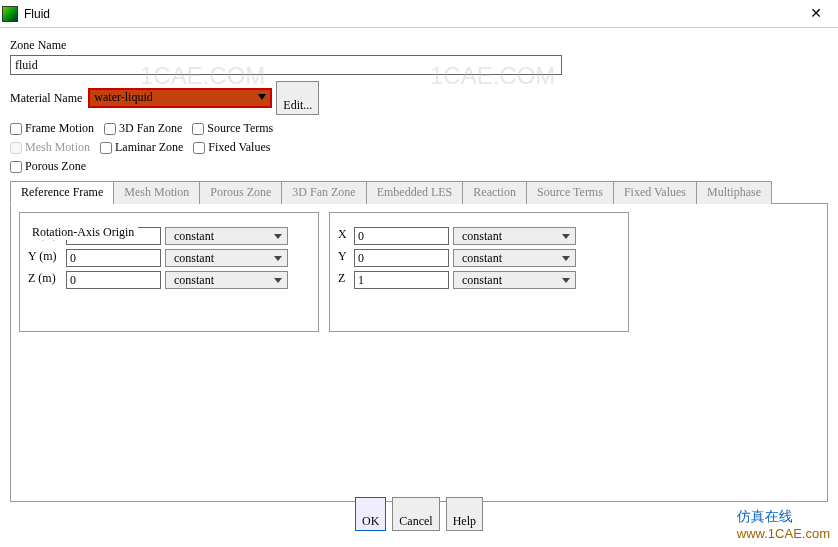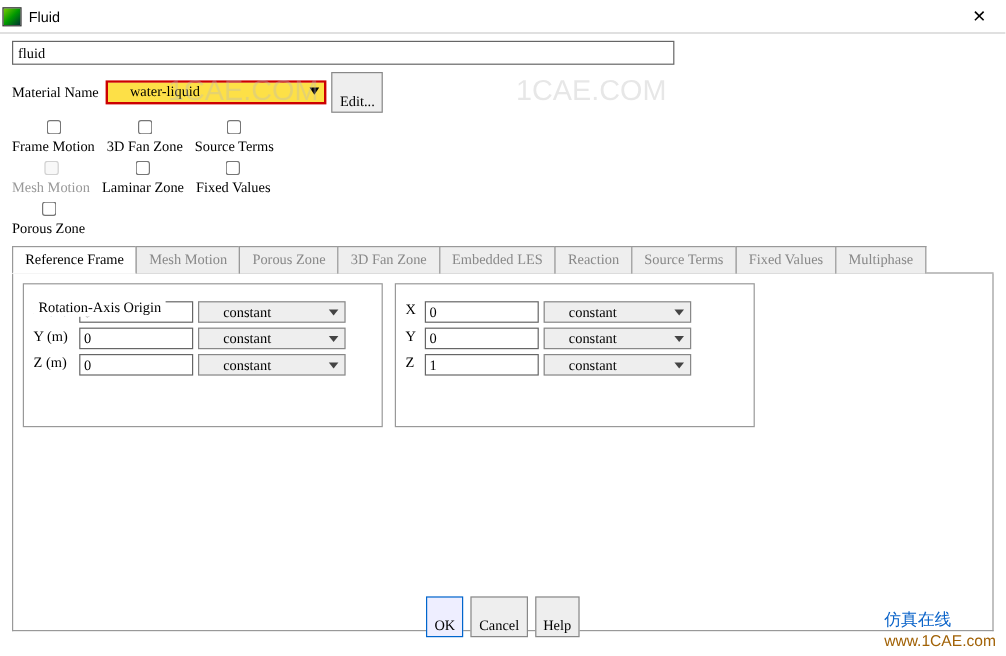--- a/index.html
+++ b/index.html
@@ -7,55 +7,56 @@
 .titlebar { height: 28px; border-bottom: 1px solid #ccc; display: flex; align-items: center; padding: 0 2px; }
 .title-icon { width: 16px; height: 16px; background: linear-gradient(135deg,#7c0 0%,#090 50%,#033 100%); border:1px solid #333; margin-right:6px; }
 .title-text { flex:1; font-family: "Segoe UI", "SimSun", sans-serif; }
 .close-x { width:40px; text-align:center; font-size:14px; cursor:pointer; }
 .content { padding: 6px 10px 4px 10px; }
 .field-label { margin: 4px 0 2px 0; }
 .zone-input { width: 552px; height:20px; border:1px solid #666; padding:1px 4px; font-family:inherit; font-size:12px; }
 .row { display:flex; align-items:center; margin:6px 0; gap:4px; }
 .mat-label { margin-right:2px; }
 .mat-select-wrap { position:relative; width:184px; height:20px; border:2px solid #c00; display:flex; align-items:center; background:#fff;}
-.mat-select { width:100%; height:100%; border:none; padding-left:18px; font-family:inherit; font-size:12px; background:#fde047; appearance:none;}
+.mat-select { width:100%; height:100%; border:none; padding-left:4px; font-family:inherit; font-size:12px; background:#c2410c; appearance:none;}
 .mat-arrow { position:absolute; right:4px; top:4px; width:0;height:0;border-left:4px solid transparent;border-right:4px solid transparent;border-top:6px solid #000;}
 .btn { height:20px; padding:16px 6px; border:1px solid #888; background:#eee; font-family:inherit; font-size:12px; cursor:pointer; }
 .check-row { display:flex; gap:10px; margin:4px 0; align-items:center; }
-.chk { display:flex; align-items:center; gap:3px;flex-direction:column; }
+.chk { display:flex; align-items:center; gap:3px; }
 .chk input { width:12px; height:12px; }
 .chk.disabled { color:#999; }
 .tabs { display:flex; border-bottom:1px solid #999; margin-top:6px; }
 .tab { padding:3px 10px; border:1px solid #999; border-bottom:none; margin-right:-1px; background:#eee; color:#888; font-size:12px; cursor:pointer; position:relative; top:1px;}
 .tab.active { background:#fff; color:#000; border-bottom:1px solid #fff; }
 .tab-panel { border:1px solid #999; border-top:none; height:298px; padding:8px; display:flex; gap:10px;}
 .group { border:1px solid #999; padding:10px 8px 8px 8px; position:relative; flex:1; max-width:300px; height:120px;}
 .group-title { position:absolute; top:-8px; left:8px; background:#fff; padding:0 4px; font-size:12px;margin-top:20px;}
 .grid-row { display:flex; align-items:flex-start; margin:4px 0; gap:4px;}
 .axis-label { width:34px; }
 .num-input { width:95px; height:18px; border:1px solid #666; padding:0 3px; font-family:inherit; font-size:12px;}
-.dd { position:relative; width:123px; height:18px; border:1px solid #888; background:#eee; display:flex; align-items:center; padding-left:20px; cursor:pointer;}
+.dd { position:relative; width:123px; height:18px; border:1px solid #888; background:#eee; display:flex; align-items:center; padding-left:8px; cursor:pointer;}
 .dd-arrow { position:absolute; right:5px; top:6px; width:0;height:0;border-left:4px solid transparent;border-right:4px solid transparent;border-top:5px solid #444;}
 .footer { position:absolute; bottom:16px; left:0; right:0; display:flex; justify-content:center; gap:6px;}
 .footer .btn.ok { border:1px solid #06c; background:#eef;}
 .watermark { position:absolute; right:8px; bottom:6px; }
 .wm1 { color:#0a63c9; font-size:14px; font-family:"SimHei","Microsoft YaHei",sans-serif; }
 .wm2 { color:#a16207; font-size:13px; font-family:Arial,sans-serif; }
 .wm-faint { position:absolute; color:#bbb; font-size:24px; font-family:Arial; opacity:0.35; pointer-events:none;}
 </style>
 </head>
 <body>
 
 <div class="titlebar">
   <div class="title-icon"></div>
   <div class="title-text">Fluid</div>
   <div class="close-x">✕</div>
 </div>
 
 <div class="content">
+  <div class="field-label">Zone Name</div>
   <input class="zone-input" value="fluid" style="">
 
   <div class="row">
     <span class="mat-label">Material Name</span>
     <div class="mat-select-wrap">
       <div class="mat-select">water-liquid</div>
       <div class="mat-arrow"></div>
     </div>
     <button class="btn">Edit...</button>
   </div>

